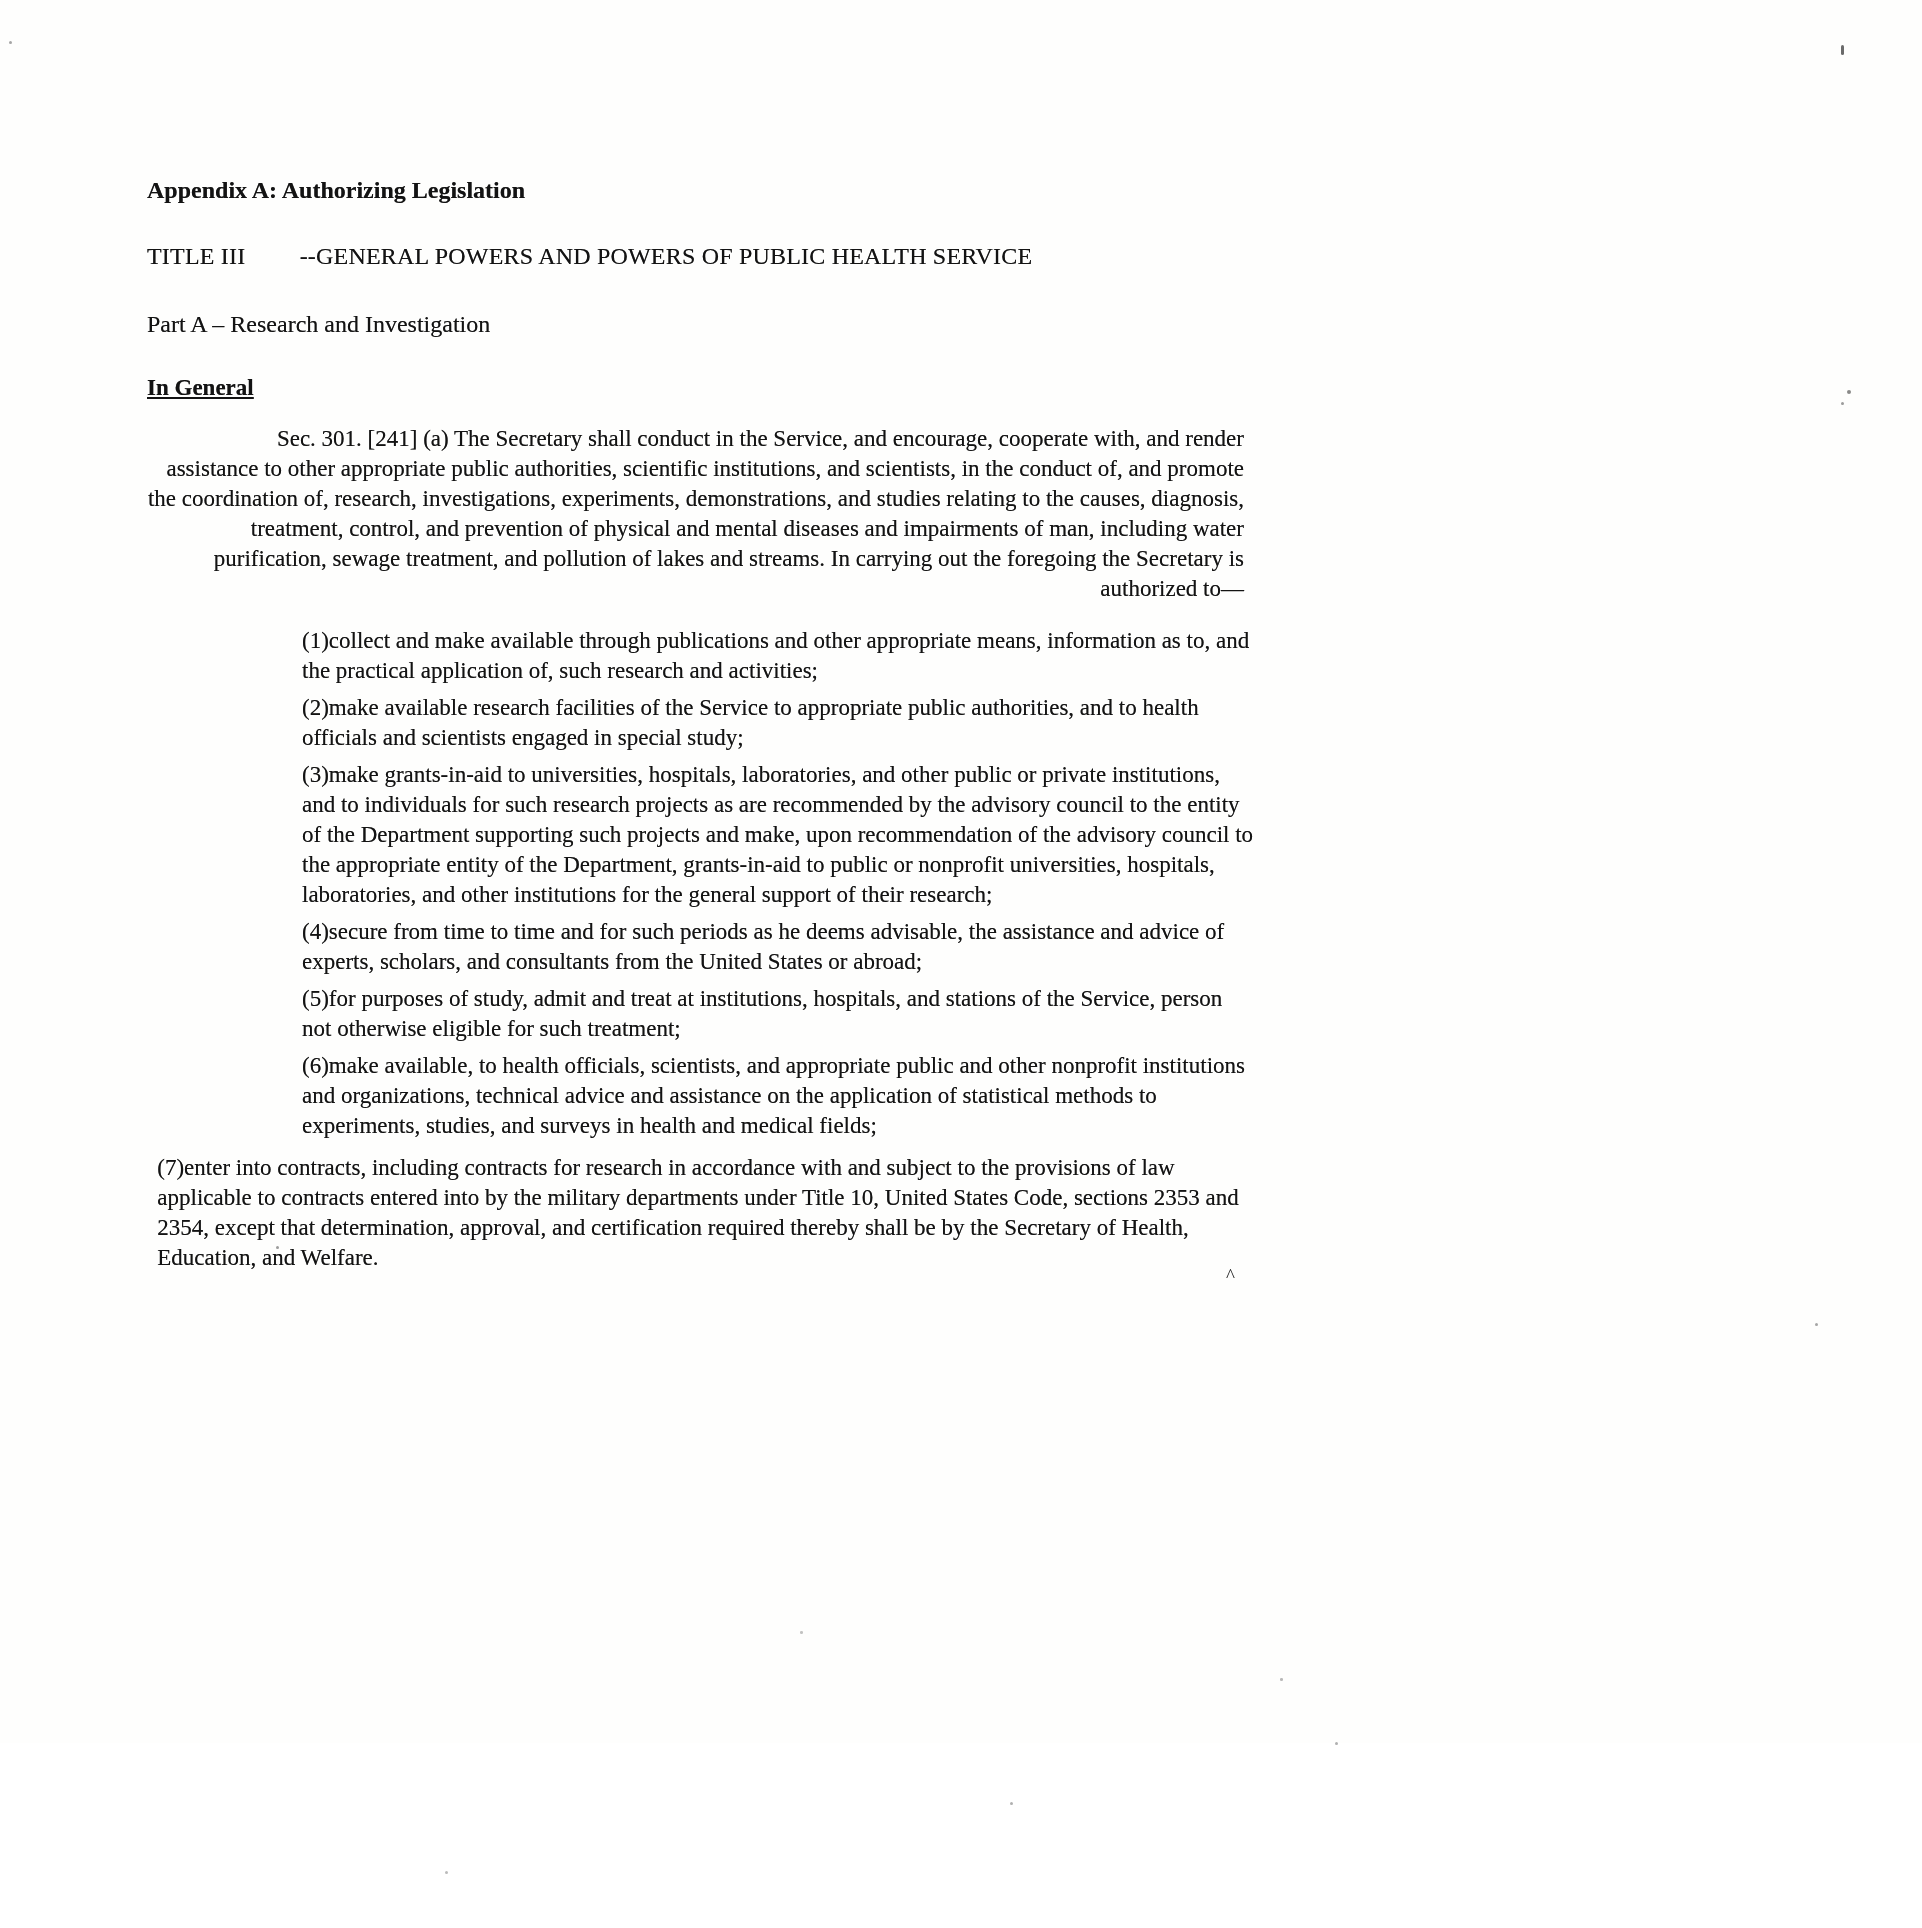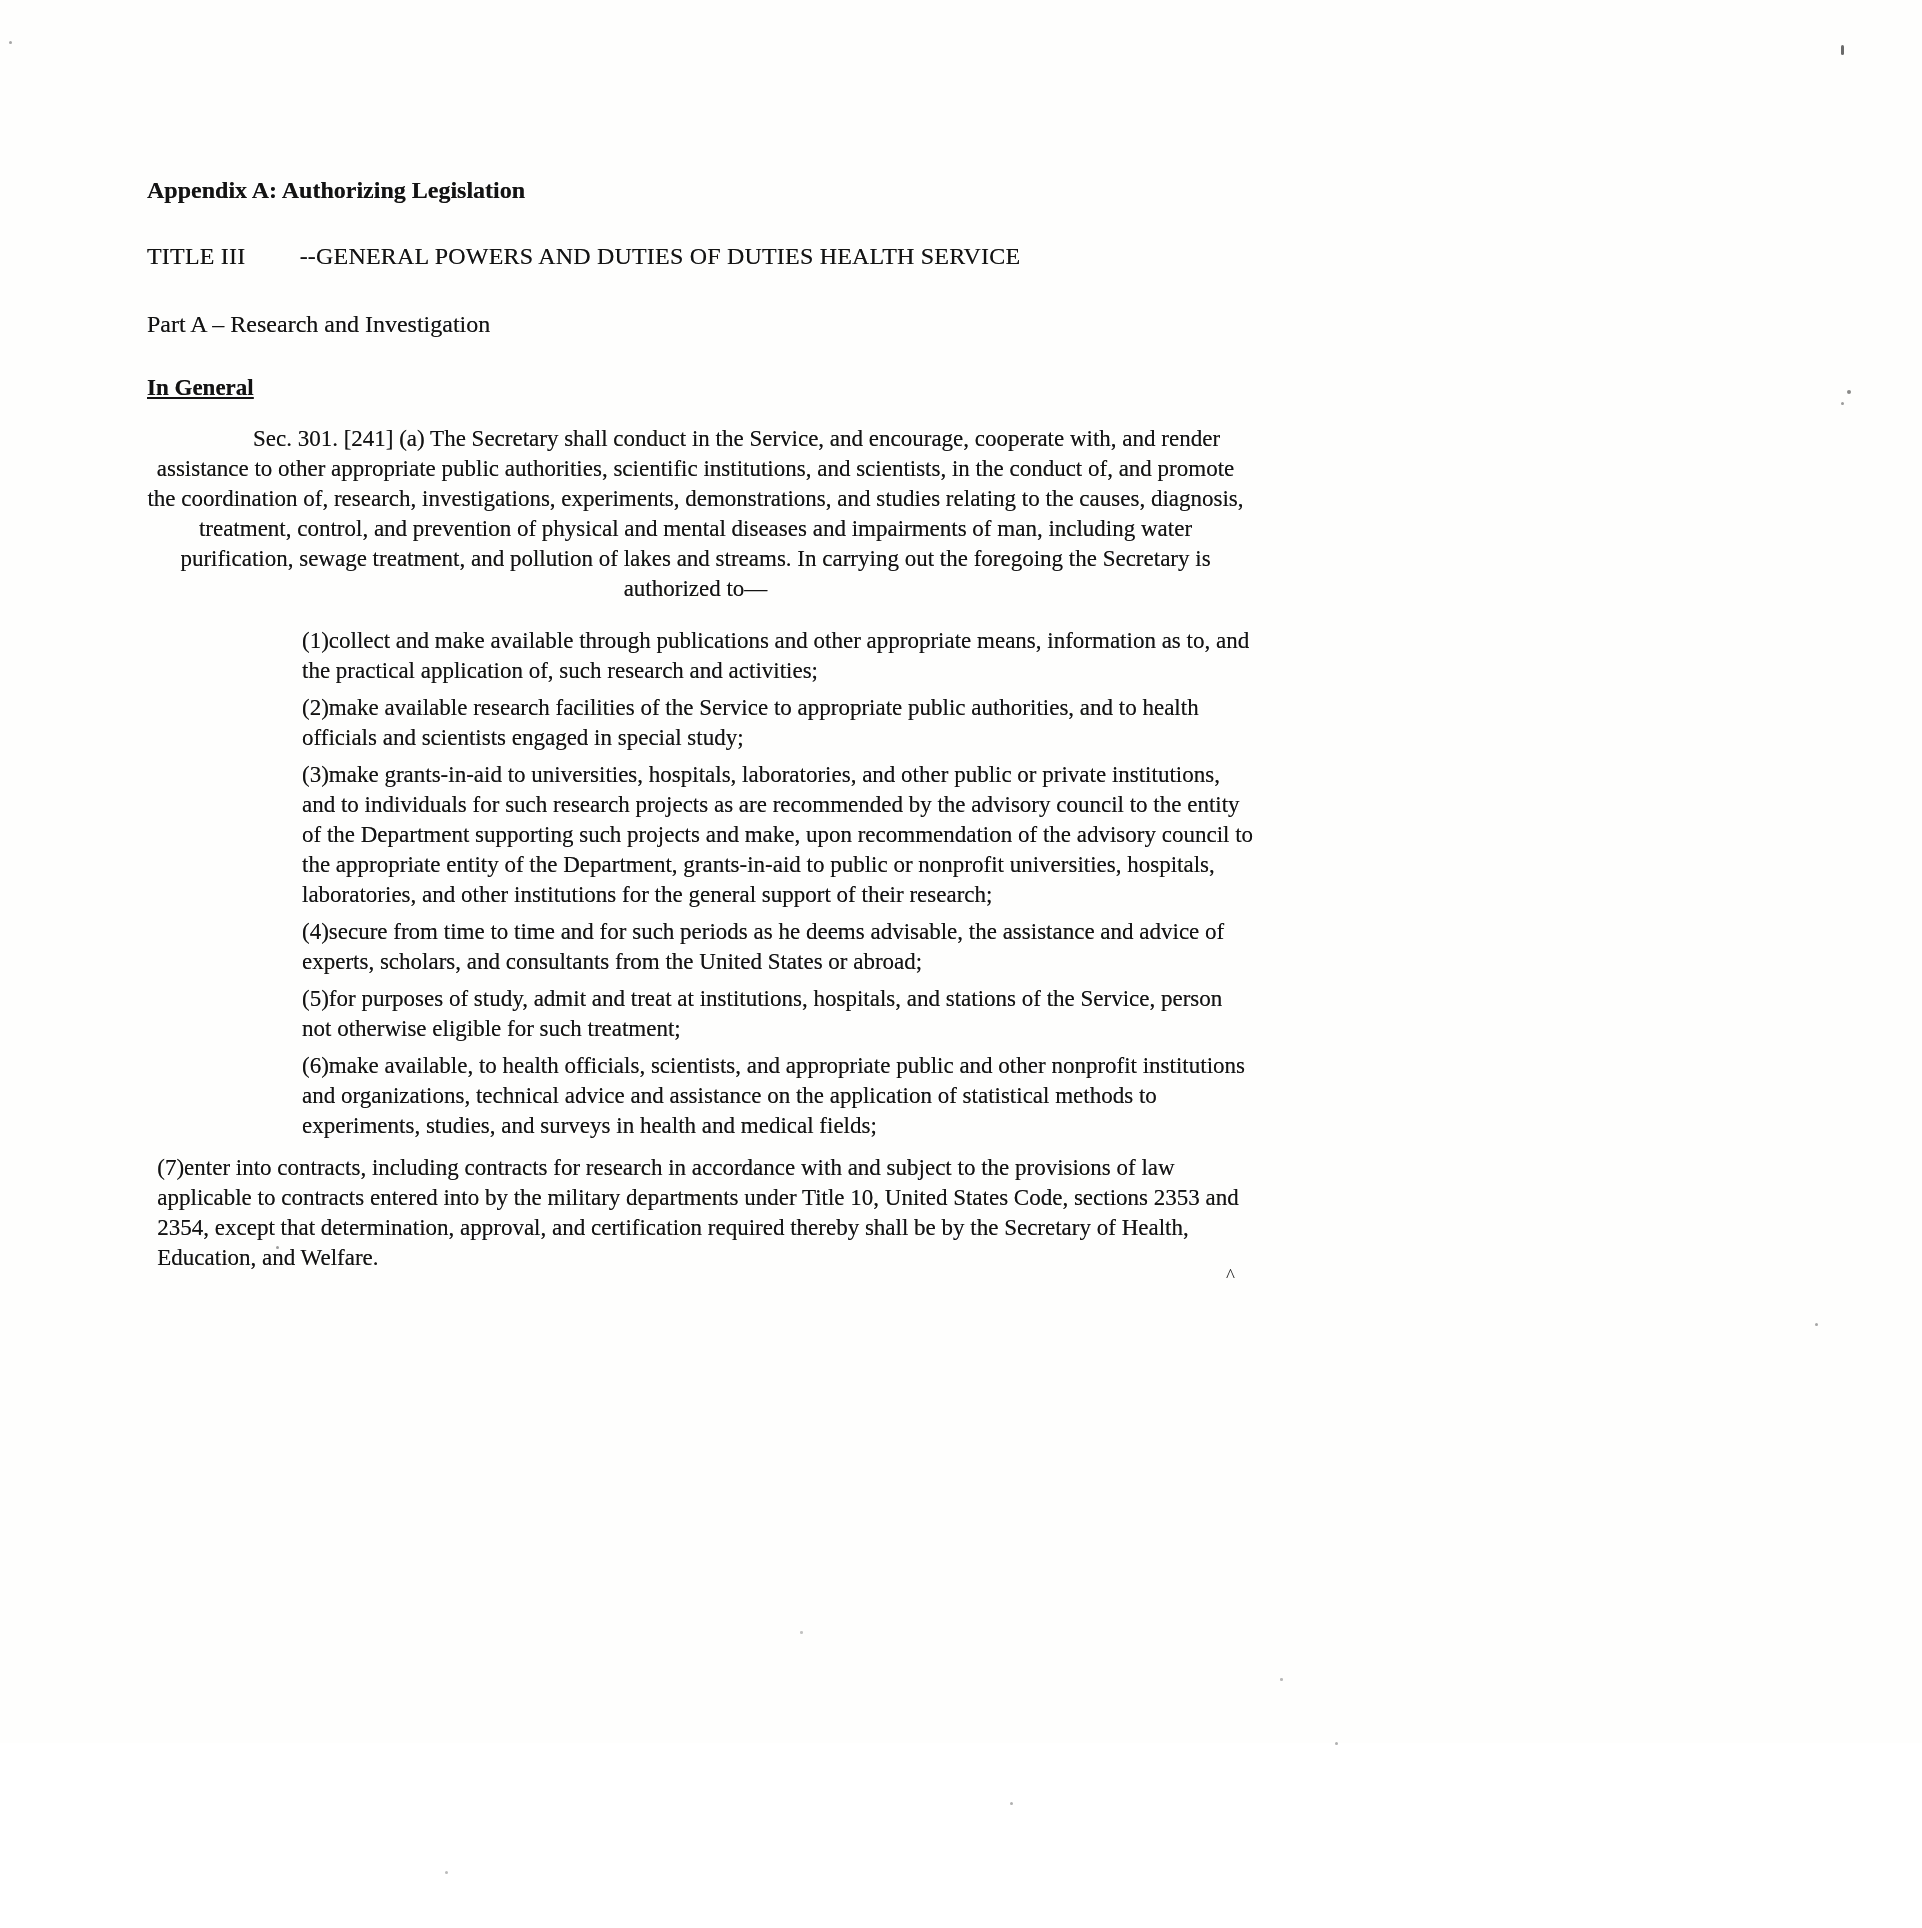--- a/index.html
+++ b/index.html
@@ -48,21 +48,21 @@
   }
   .section-heading {
     font-weight: bold;
     margin: 0 0 20.5px 0;
     text-decoration: underline;
   }
   .intro-paragraph {
     margin: 0;
     width: 1097px;
     text-indent: 82px;
-    text-align: center;
+    text-align: right;
   }
   .clause-list {
     margin: 22px 0 0 148px;
     width: 966px;
   }
   .clause-item {
     margin: 7px;
   }
   .closing-paragraph {
     margin: 12px 0 0 10.3px;
@@ -86,21 +86,21 @@
 </style>
 </head>
 <body>
 
 <div class="page">
 
   <h1 class="appendix-heading">Appendix A:  Authorizing Legislation</h1>
 
   <div class="title-line">
     <span class="title-label">TITLE III</span>
-    <span class="title-text">--GENERAL POWERS AND DUTIES OF DUTIES HEALTH SERVICE</span>
+    <span class="title-text">--GENERAL POWERS AND POWERS OF PUBLIC HEALTH SERVICE</span>
   </div>
 
   <div class="part-heading">Part A – Research and Investigation</div>
 
   <div class="section-heading">In General</div>
 
   <p class="intro-paragraph">Sec. 301. [241] (a)  The Secretary shall conduct in the Service, and encourage, cooperate with, and render assistance to other appropriate public authorities, scientific institutions, and scientists, in the conduct of, and promote the coordination of, research, investigations, experiments, demonstrations, and studies relating to the causes, diagnosis, treatment, control, and prevention of physical and mental diseases and impairments of man, including water purification, sewage treatment, and pollution of lakes and streams.  In carrying out the foregoing the Secretary is authorized to—</p>
 
   <div class="clause-list">
     <p class="clause-item">(1)collect and make available through publications and other appropriate means, information as to, and the practical application of, such research and activities;</p>

